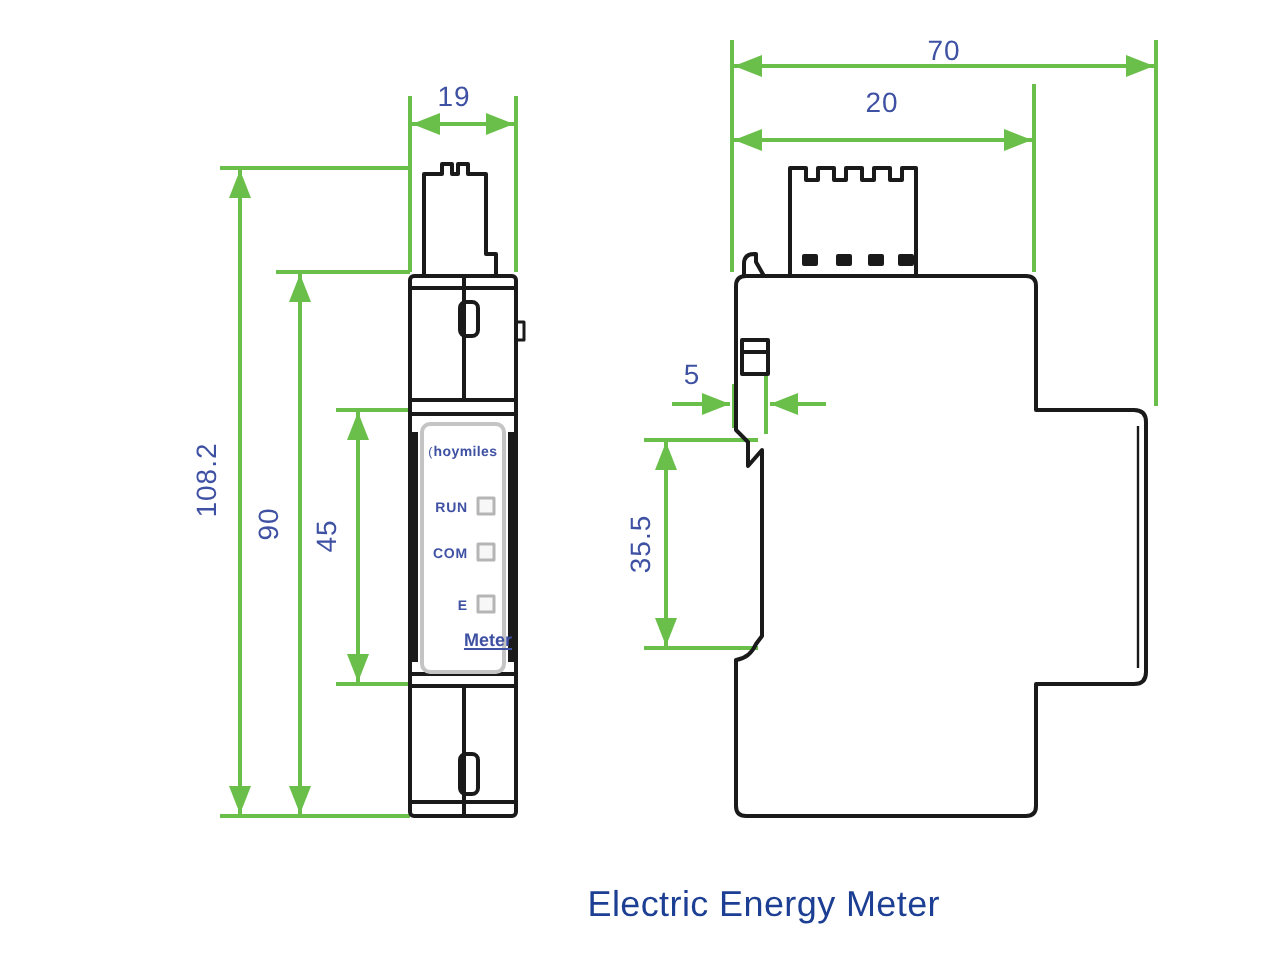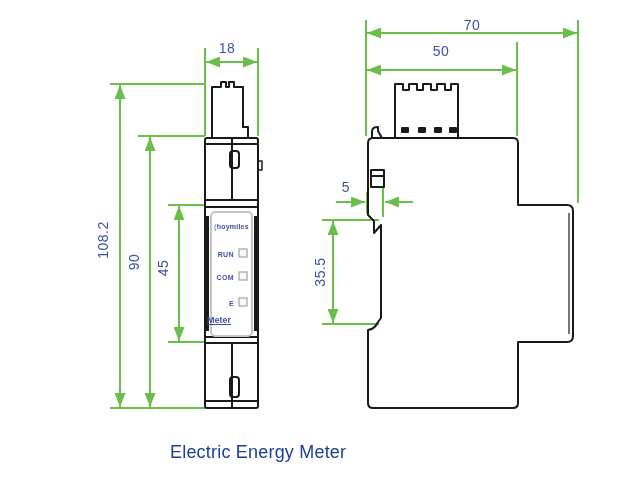--- a/index.html
+++ b/index.html
@@ -12,24 +12,24 @@
     position:absolute;color:#3f51a3;font-size:14px;line-height:18px;
     text-align:center;letter-spacing:0.5px;
   }
   .vlabel{transform:rotate(-90deg);}
   .panel-text{
     position:absolute;color:#3f51a3;line-height:9px;
   }
   .logo{font-size:7px;font-weight:700;text-align:center;letter-spacing:0.2px;}
   .logo .mark{font-weight:400;transform:scale(0.9);display:inline-block;}
   .led-label{font-size:7px;font-weight:700;text-align:right;letter-spacing:0.4px;}
-  .meter-label{font-size:9px;font-weight:700;text-align:left;text-decoration:underline;}
+  .meter-label{font-size:9px;font-weight:700;text-align:right;text-decoration:underline;}
   .caption{
     position:absolute;color:#1c3f94;font-size:18px;line-height:22px;
-    text-align:left;letter-spacing:0.2px;
+    text-align:right;letter-spacing:0.2px;
   }
 </style>
 </head>
 <body>
 
 <div class="canvas">
 
   <svg width="638" height="483" viewBox="0 0 638 483">
     <defs>
       <marker id="ah" markerUnits="userSpaceOnUse" markerWidth="15" markerHeight="11" refX="14" refY="5.5" orient="auto-start-reverse">
@@ -99,31 +99,31 @@
         <rect x="449" y="127" width="8" height="6" rx="1"></rect>
       </g>
 
       <path d="M372,138 L372,132 Q372,127 377,127 L378,127 L378,131 L382,138"></path>
 
       <rect x="371" y="170" width="13" height="17"></rect>
       <line x1="371" y1="176" x2="384" y2="176"></line>
     </g>
   </svg>
 
-  <div class="dimlabel" style="left:207px;top:39px;width:40px;">18</div>
+  <div class="dimlabel" style="left:207px;top:39px;width:40px;">19</div>
 
   <div class="dimlabel vlabel" style="left:73px;top:231px;width:60px;">108.2</div>
 
   <div class="dimlabel vlabel" style="left:104px;top:253px;width:60px;">90</div>
 
   <div class="dimlabel vlabel" style="left:133px;top:259px;width:60px;">45</div>
 
   <div class="dimlabel" style="left:442px;top:16px;width:60px;">70</div>
 
-  <div class="dimlabel" style="left:411px;top:42px;width:60px;">50</div>
+  <div class="dimlabel" style="left:411px;top:42px;width:60px;">20</div>
 
   <div class="dimlabel" style="left:331px;top:178px;width:30px;">5</div>
 
   <div class="dimlabel vlabel" style="left:290px;top:263px;width:60px;">35.5</div>
 
   <div class="panel-text logo" style="left:207px;top:222px;width:49px;"><span class="mark">(</span><span>hoymiles</span></div>
 
   <div class="panel-text led-label" style="left:202px;top:250px;width:32px;">RUN</div>
 
   <div class="panel-text led-label" style="left:202px;top:273px;width:32px;">COM</div>

